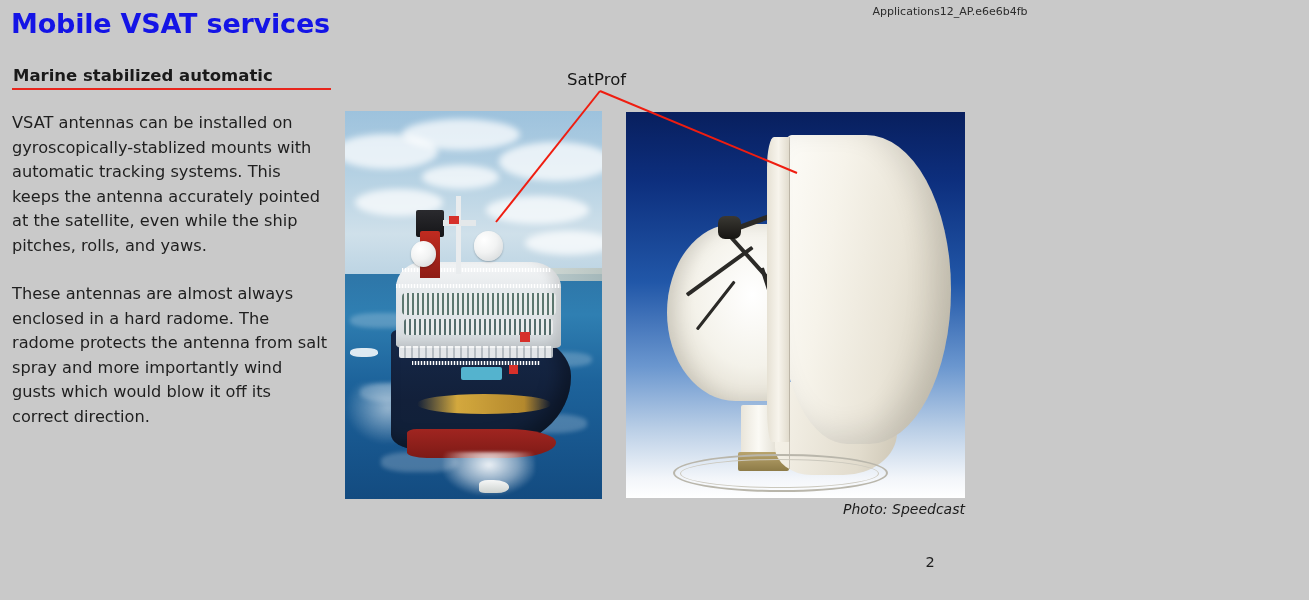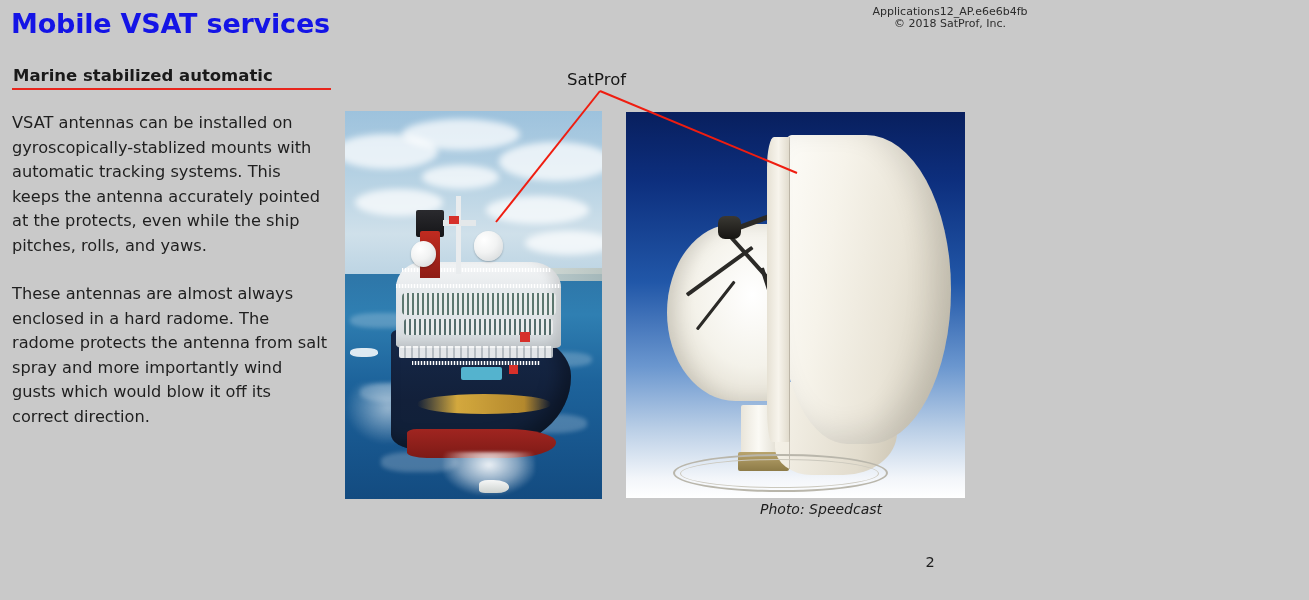--- a/index.html
+++ b/index.html
@@ -364,21 +364,21 @@
     width: 1px; height: 86%;
     background: rgba(120,112,96,.35);
   }
 
   
   #photo-credit {
     position: absolute;
     left: 760px;
     top: 501px;
     width: 205px;
-    text-align: left;
+    text-align: right;
     font-size: 14px;
     font-style: italic;
     color: #1c1c1c;
     font-family: "DejaVu Sans", sans-serif;
   }
 
   
   #page-number {
     position: absolute;
     left: 905px;
@@ -390,29 +390,28 @@
     font-family: "DejaVu Sans", sans-serif;
   }
 </style>
 </head>
 <body>
 
 <div id="slide">
 
   <div id="doc-meta">
     <div>Applications12_AP.e6e6b4fb</div>
-    <div>© 2018 SatProf, Inc.</div>
   </div>
 
   <div id="slide-title">Mobile VSAT services</div>
 
   <div id="subhead">Marine stabilized automatic</div>
   <div id="subhead-rule"></div>
 
-  <div class="body-par" id="par-1">VSAT antennas can be installed on gyroscopically-stablized mounts with automatic tracking systems. This keeps the antenna accurately pointed at the protects, even while the ship pitches, rolls, and yaws.</div>
+  <div class="body-par" id="par-1">VSAT antennas can be installed on gyroscopically-stablized mounts with automatic tracking systems. This keeps the antenna accurately pointed at the satellite, even while the ship pitches, rolls, and yaws.</div>
   <div class="body-par" id="par-2">These antennas are almost always enclosed in a hard radome. The radome protects the antenna from salt spray and more importantly wind gusts which would blow it off its correct direction.</div>
 
   <div id="photo-ship">
     <div class="sky"></div>
 
     <div class="cloud" style="left:-4%;top:6%;width:40%;height:9%;"></div>
     <div class="cloud" style="left:22%;top:2%;width:46%;height:8%;"></div>
     <div class="cloud" style="left:60%;top:8%;width:44%;height:10%;"></div>
     <div class="cloud" style="left:4%;top:20%;width:34%;height:7%;"></div>
     <div class="cloud" style="left:55%;top:22%;width:40%;height:7%;"></div>

